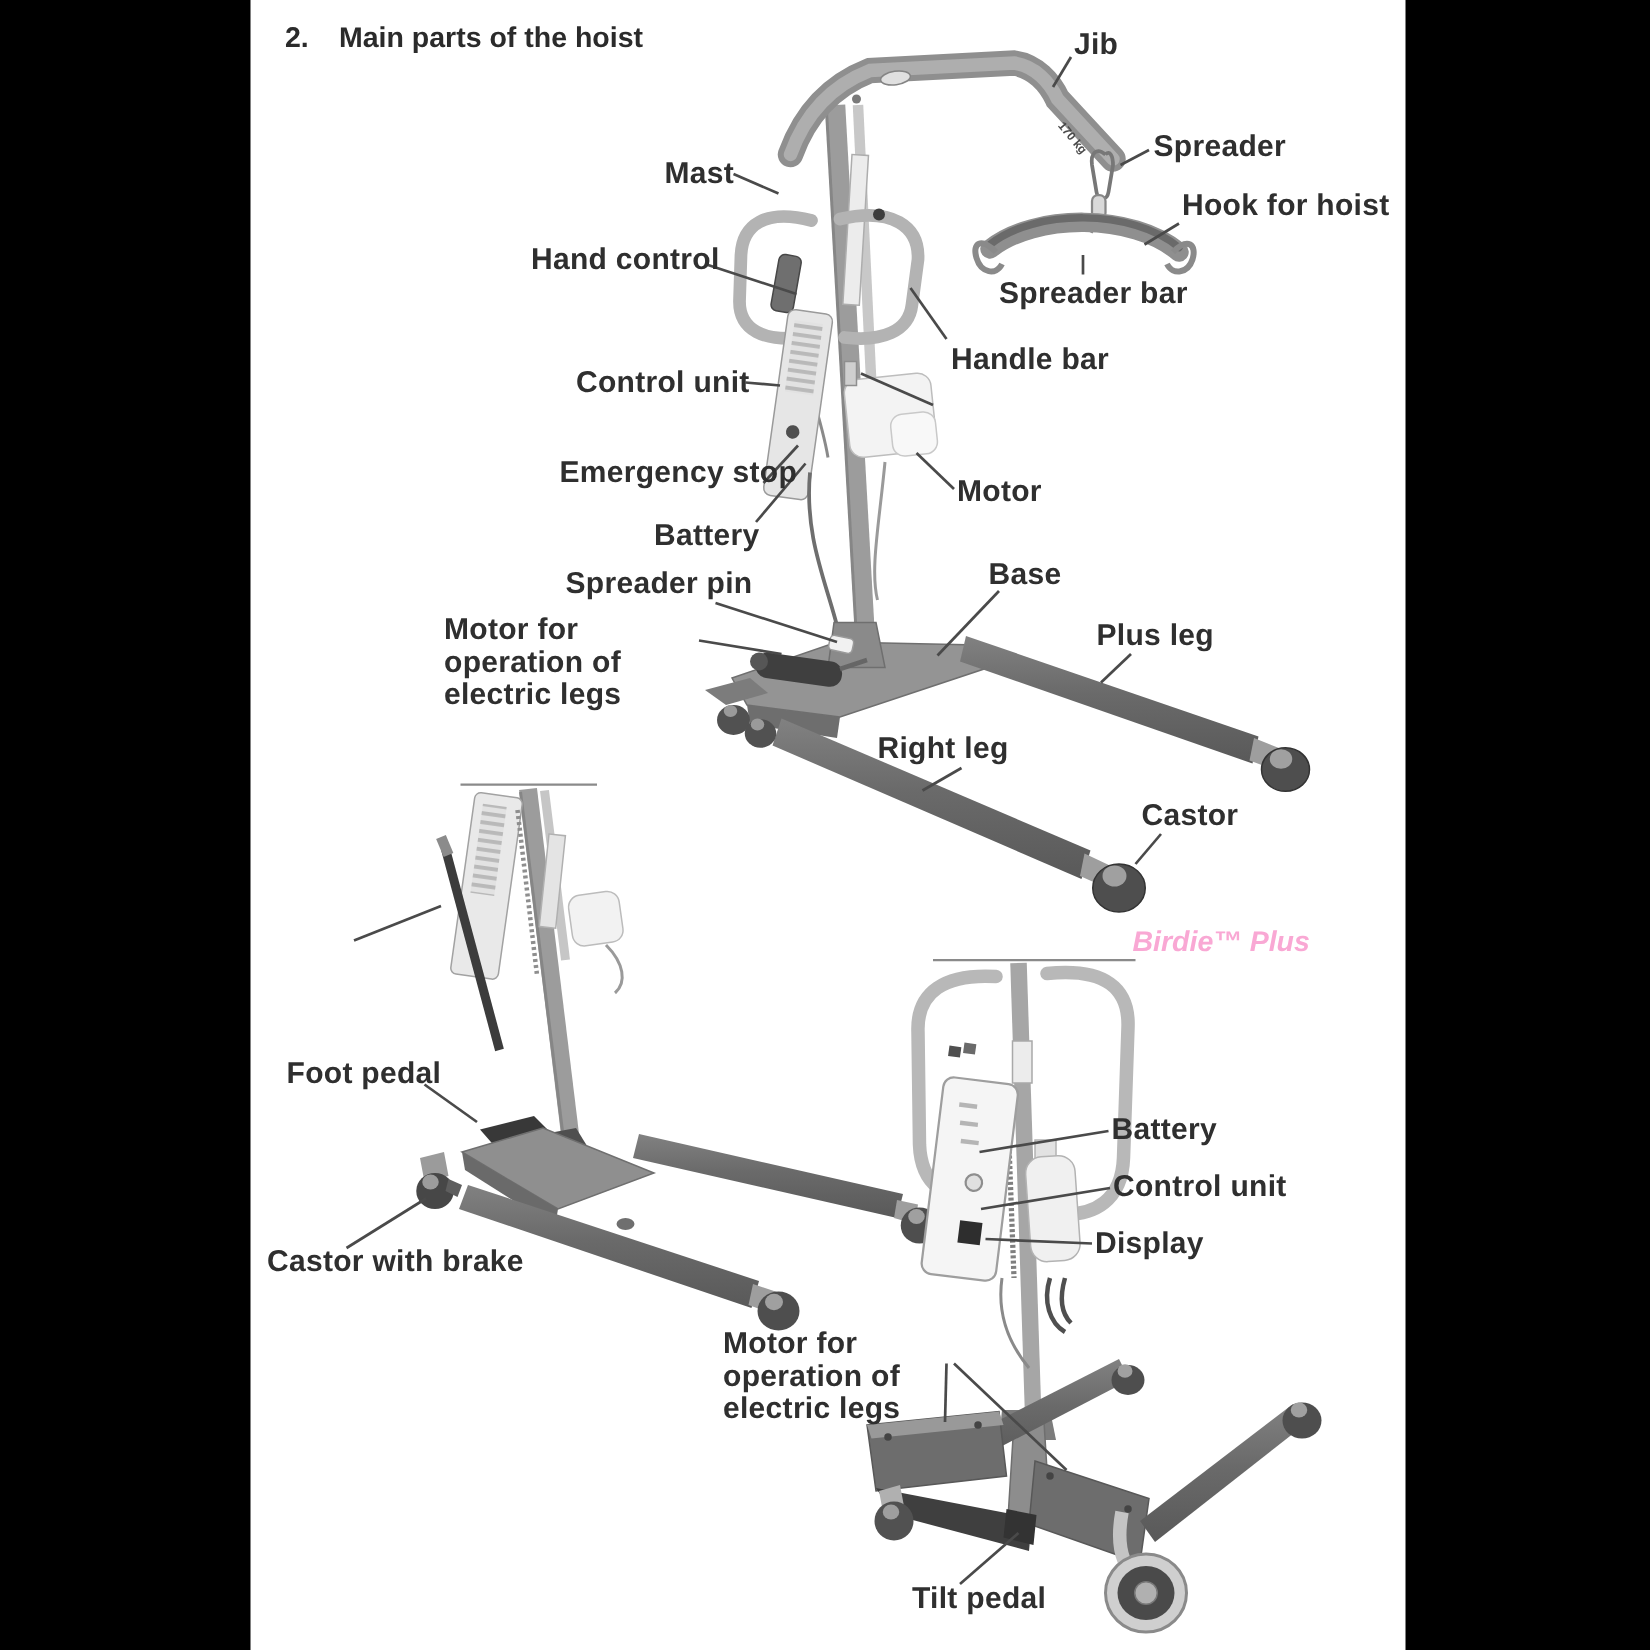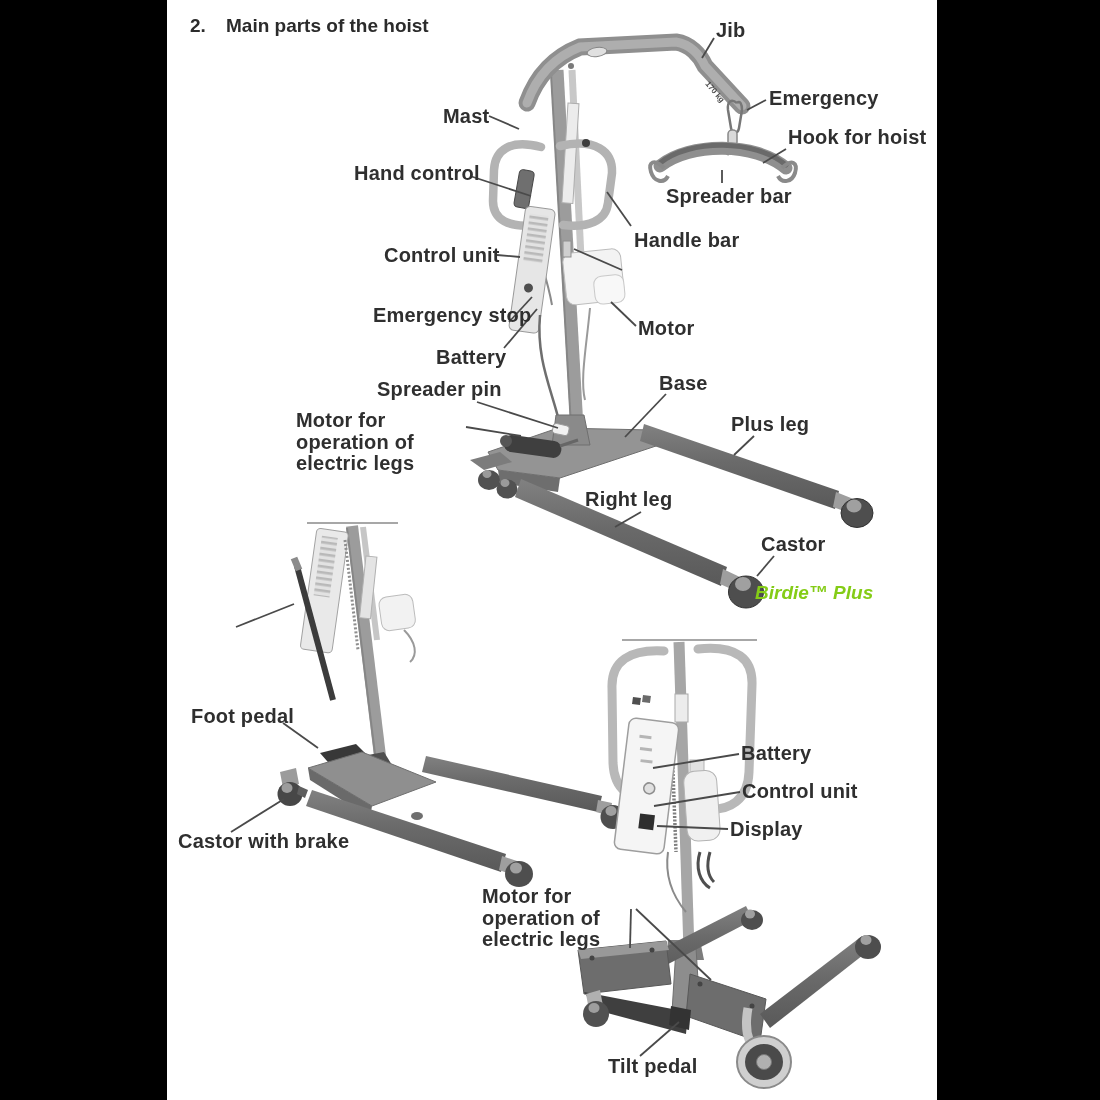--- a/index.html
+++ b/index.html
@@ -6,22 +6,22 @@
   #screen{position:relative;width:1100px;height:1100px;background:#000;overflow:hidden;
           font-family:"Liberation Sans",sans-serif;}
   #page{position:absolute;left:167px;top:0;width:770px;height:1100px;background:#ffffff;}
   #art{position:absolute;left:167px;top:0;width:770px;height:1100px;}
   .lbl{position:absolute;font-weight:700;font-size:20px;line-height:21.5px;color:#2f2f2f;
        letter-spacing:.2px;white-space:nowrap;z-index:5;}
   .wrap{white-space:normal;}
   .title{position:absolute;top:15px;font-weight:700;font-size:19px;color:#2b2b2b;z-index:5;}
   #title-num{left:190px;}
   #title-text{left:226px;}
-  .caption{position:absolute;left:755px;top:582px;font-style:italic;font-weight:700;
-           font-size:19px;color:#84cc16;z-index:5;}
+  .caption{position:absolute;left:755px;top:618px;font-style:italic;font-weight:700;
+           font-size:19px;color:#f9a8d4;z-index:5;}
 </style>
 </head>
 <body>
 
 <div id="screen">
   <div id="page"></div>
 
   <svg id="art" viewBox="167 0 770 1100" xmlns="http://www.w3.org/2000/svg">
     <defs>
       <linearGradient id="gLeg" x1="0" y1="0" x2="0" y2="1">
@@ -213,21 +213,21 @@
       <line x1="631" y1="909" x2="630" y2="948"></line>
       <line x1="636" y1="909" x2="711" y2="980"></line>
       <line x1="640" y1="1056" x2="679" y2="1022"></line>
     </g>
   </svg>
 
   <div class="title" id="title-num">2.</div>
   <div class="title" id="title-text">Main parts of the hoist</div>
 
   <div class="lbl" style="left:716px;top:20px">Jib</div>
-  <div class="lbl" style="left:769px;top:88px">Emergency</div>
+  <div class="lbl" style="left:769px;top:88px">Spreader</div>
   <div class="lbl" style="left:788px;top:127px">Hook for hoist</div>
   <div class="lbl" style="left:666px;top:186px">Spreader bar</div>
   <div class="lbl" style="left:443px;top:106px">Mast</div>
   <div class="lbl" style="left:354px;top:163px">Hand control</div>
   <div class="lbl" style="left:384px;top:245px">Control unit</div>
   <div class="lbl" style="left:634px;top:230px">Handle bar</div>
   <div class="lbl" style="left:373px;top:305px">Emergency stop</div>
   <div class="lbl" style="left:638px;top:318px">Motor</div>
   <div class="lbl" style="left:436px;top:347px">Battery</div>
   <div class="lbl" style="left:377px;top:379px">Spreader pin</div>

